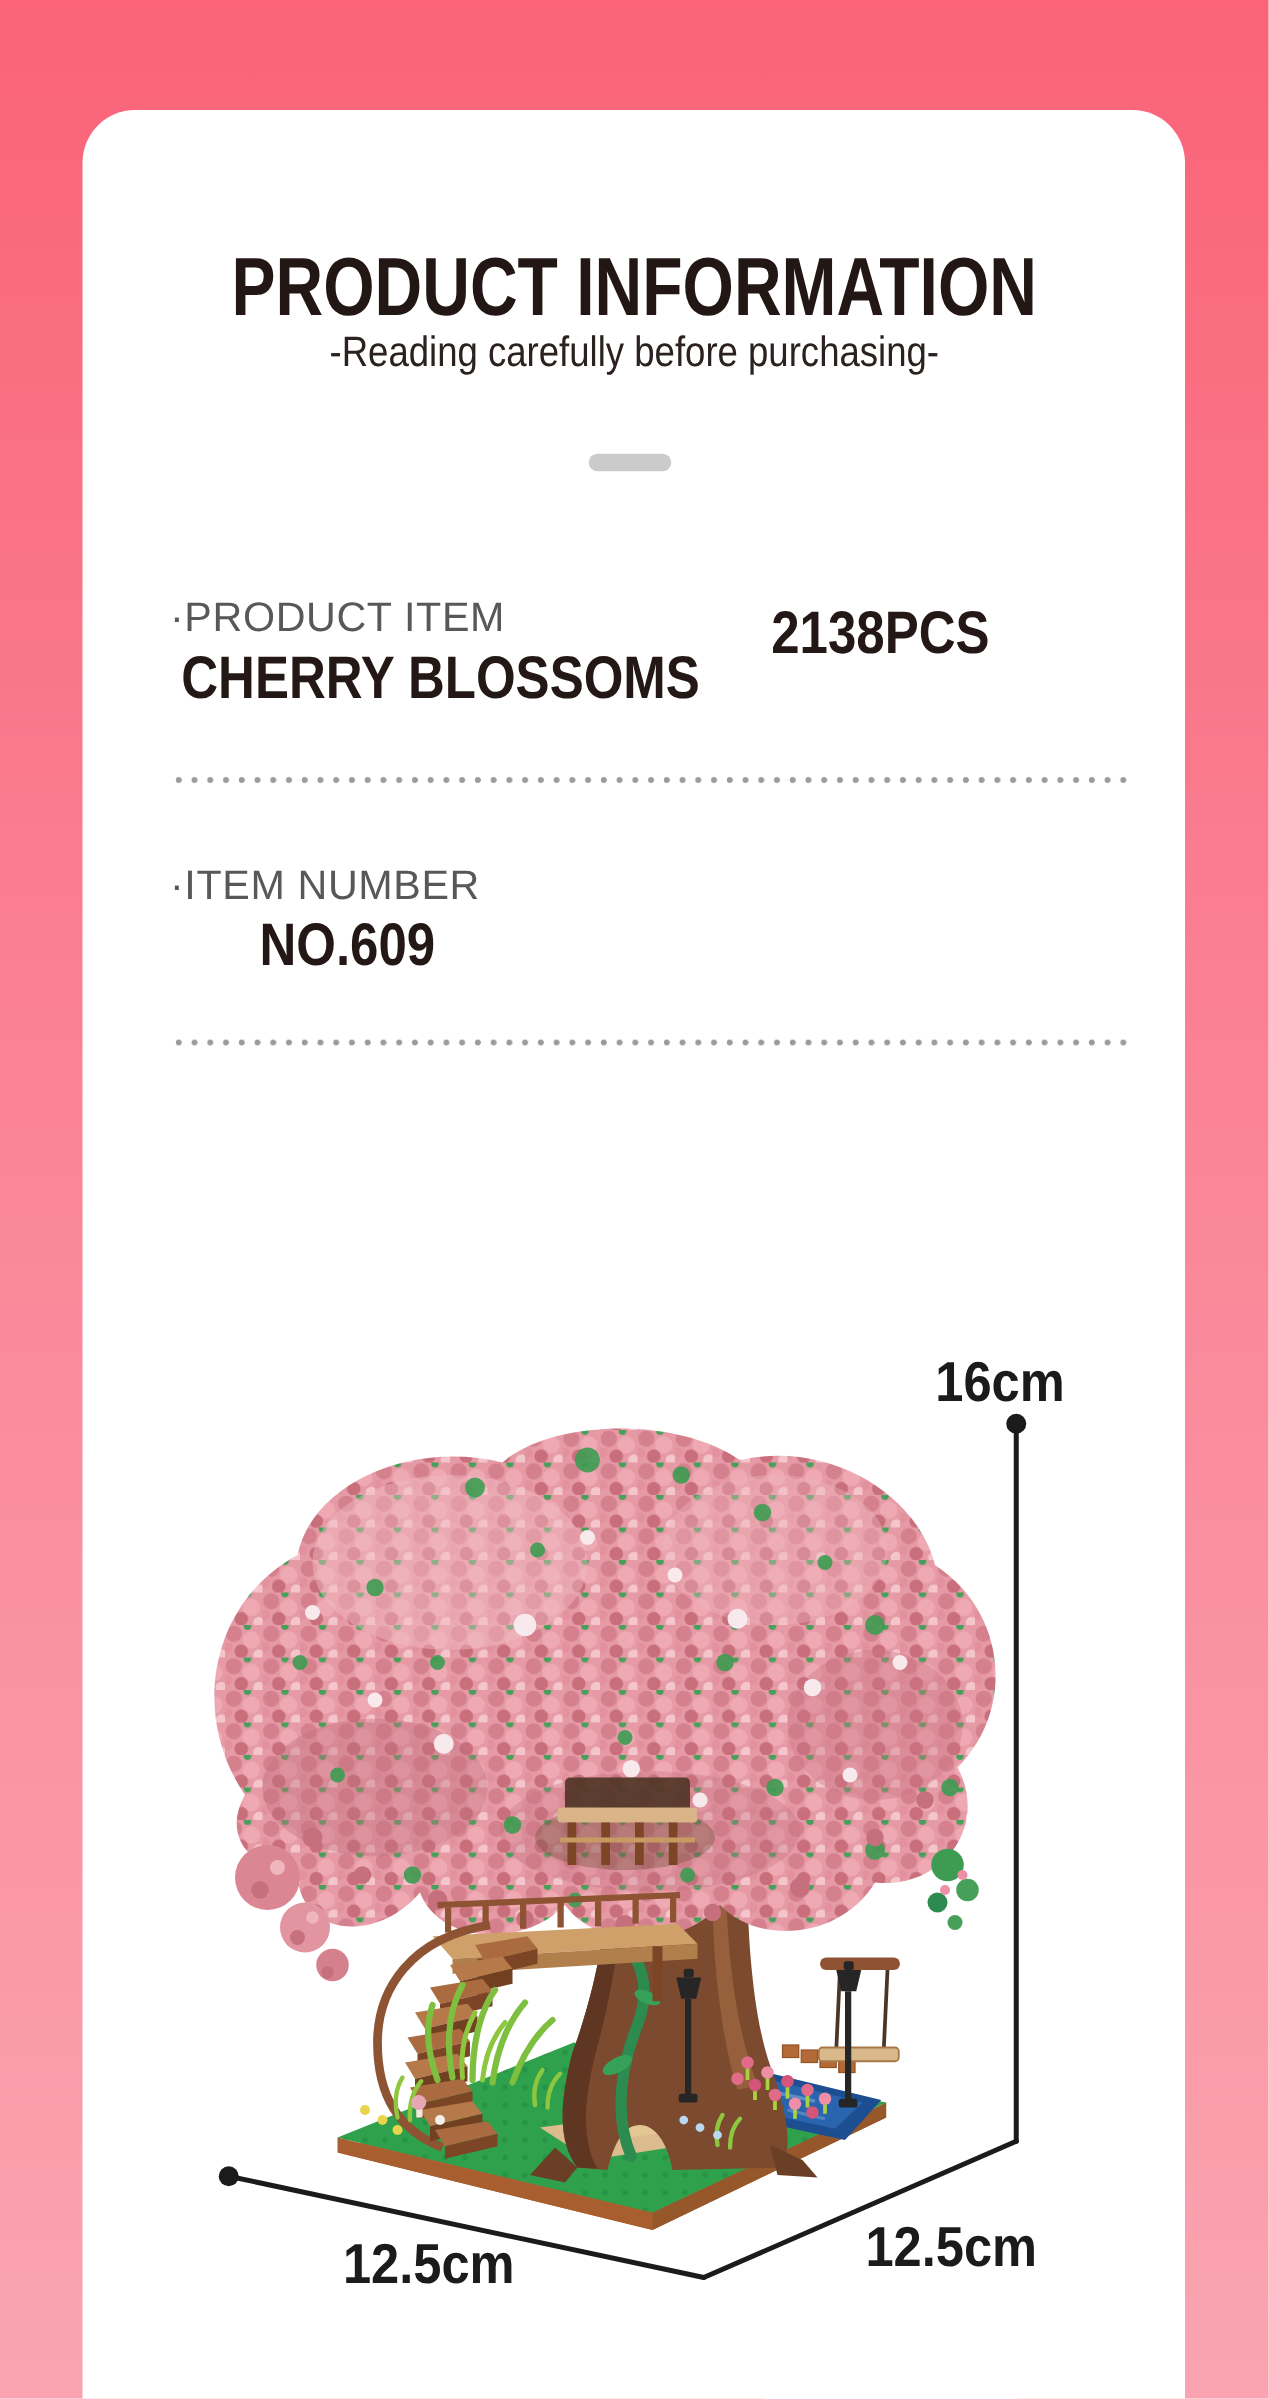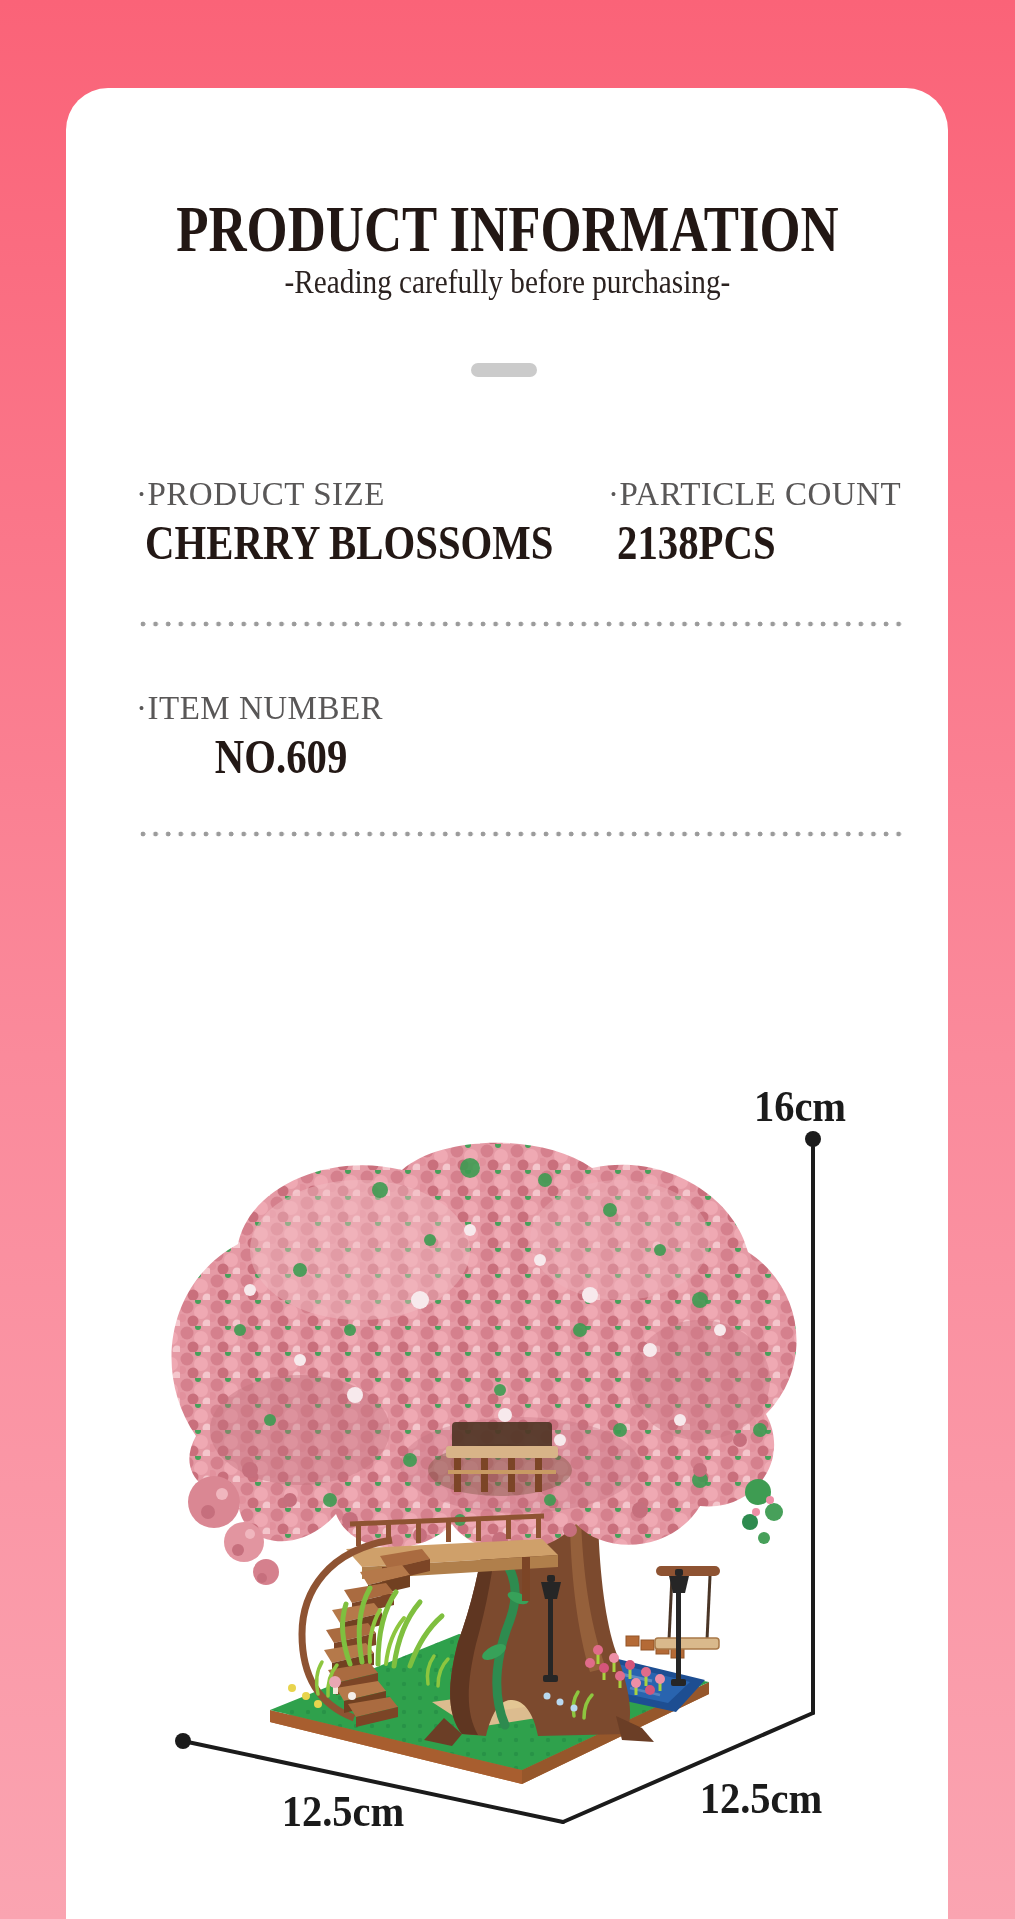--- a/index.html
+++ b/index.html
@@ -1,19 +1,19 @@
 <!DOCTYPE html>
 <html><head>
 <meta charset="utf-8">
 <style>
   html,body{margin:0;padding:0;}
   .page{
     position:relative;width:1015px;height:1919px;overflow:hidden;
     background:linear-gradient(180deg,#FA6378 0%,#FA8A9B 55%,#FAA4B1 100%);
-    font-family:Liberation Serif, serif;
+    font-family:Liberation Sans, sans-serif;
   }
   .card{
     position:absolute;left:66px;top:88px;width:882px;height:1900px;
     background:#ffffff;border-radius:42px;
   }
   .title{
     position:absolute;left:0;top:194px;width:1015px;text-align:center;
     font-size:66px;line-height:70px;font-weight:bold;color:#221714;
     transform:scaleX(.80);transform-origin:507px 0;letter-spacing:0px;white-space:nowrap;
   }
@@ -56,25 +56,24 @@
 <body>
 
 <div class="page">
   <div class="card"></div>
 
   <div class="title">PRODUCT INFORMATION</div>
   <div class="subtitle">-Reading carefully before purchasing-</div>
   <div class="pill"></div>
 
   <div class="cell col-left row1">
-    <div class="label">·PRODUCT SIZE</div>
+    <div class="label">·PRODUCT ITEM</div>
     <div class="value">CHERRY BLOSSOMS</div>
   </div>
   <div class="cell col-right row1">
-    <div class="label">·PARTICLE COUNT</div>
     <div class="value">2138PCS</div>
   </div>
   <div class="dotline div1"></div>
 
   <div class="cell col-left row2">
     <div class="label">·ITEM NUMBER</div>
     <div class="value">NO.609</div>
   </div>
   <div class="dotline div2"></div>
 

